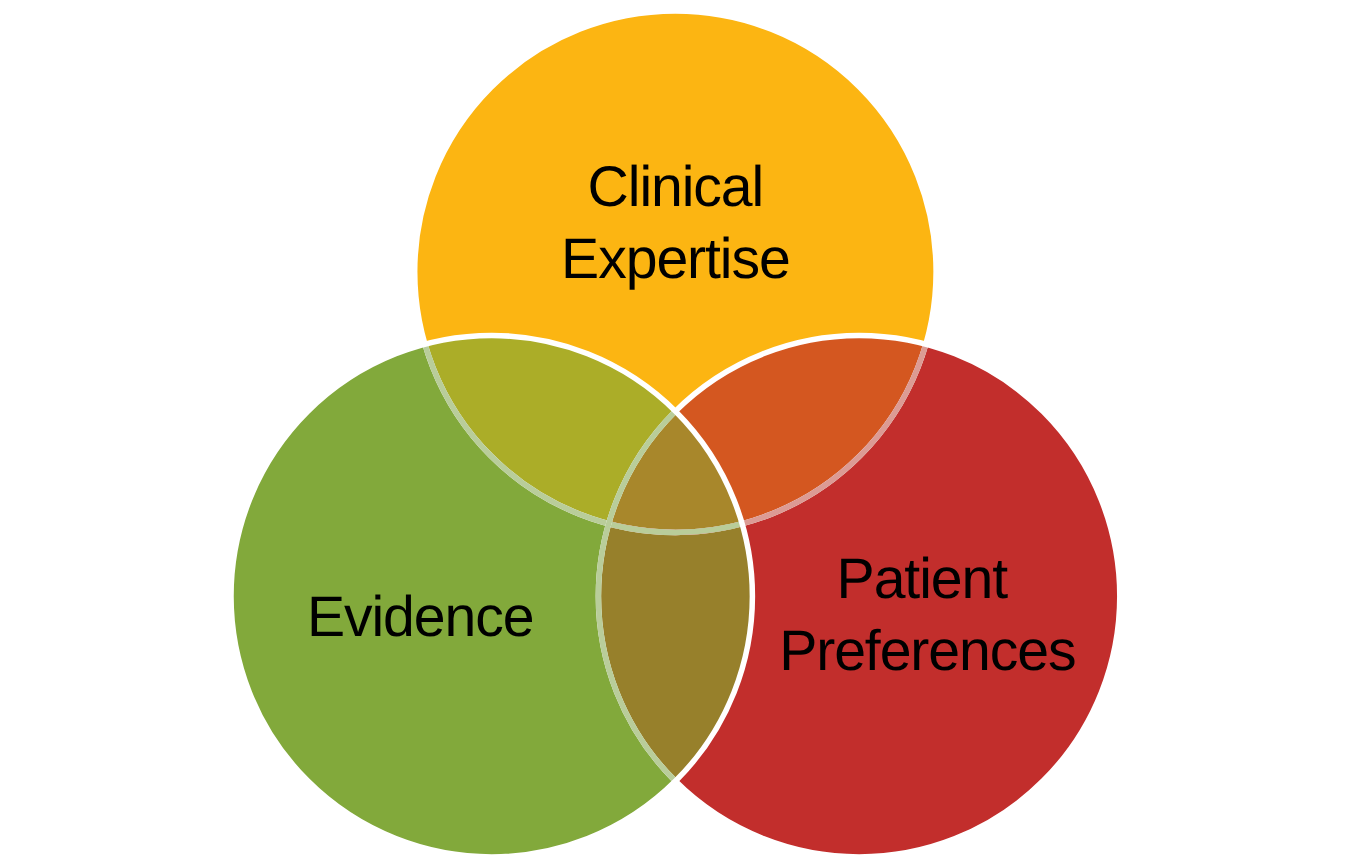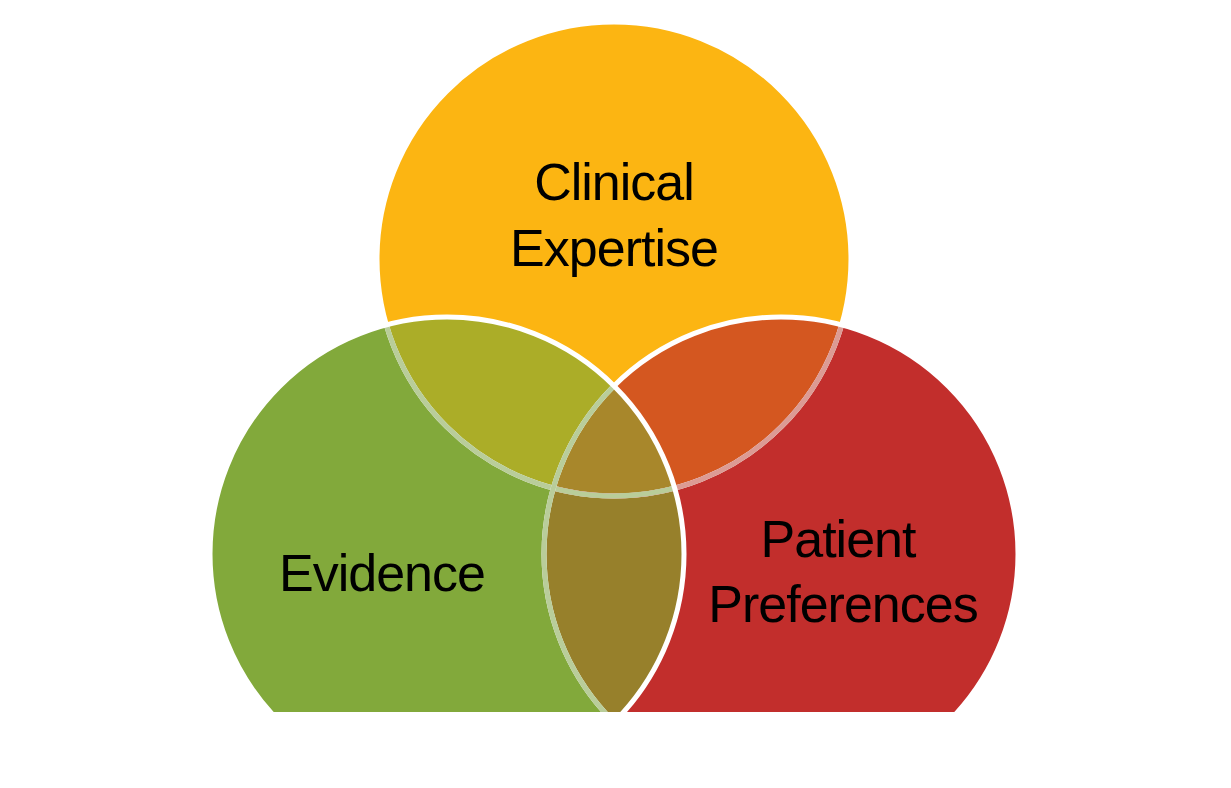--- a/index.html
+++ b/index.html
@@ -3,24 +3,23 @@
 <meta charset="utf-8">
 <style>
   html, body {
     margin: 0;
     padding: 0;
     background: #FFFFFF;
   }
   .stage {
     position: relative;
     width: 1231px;
-    height: 700px;
+    height: 788px;
     background: #FFFFFF;
     overflow: hidden;
-    margin-top: 12px;
   }
   svg {
     display: block;
   }
   .venn-label {
     font-family: "Liberation Sans", sans-serif;
     font-size: 52px;
     letter-spacing: -1px;
     font-weight: 400;
   }

